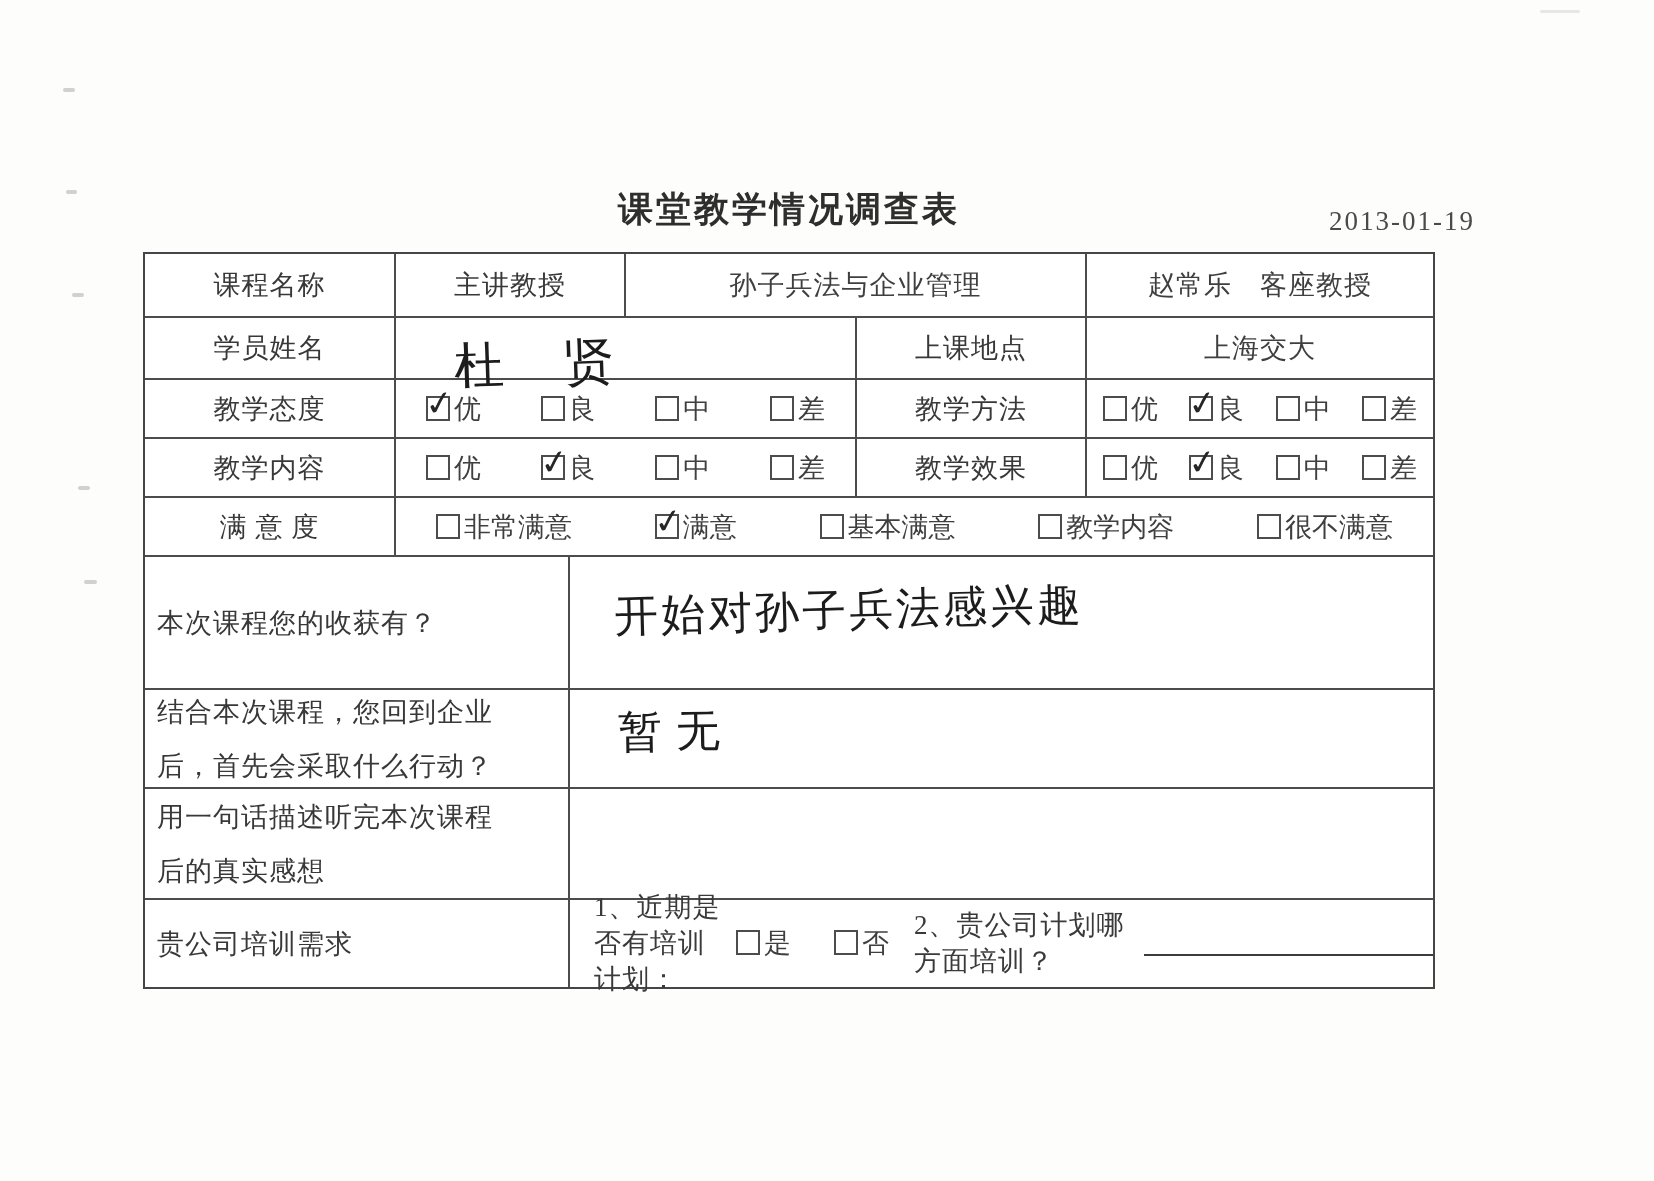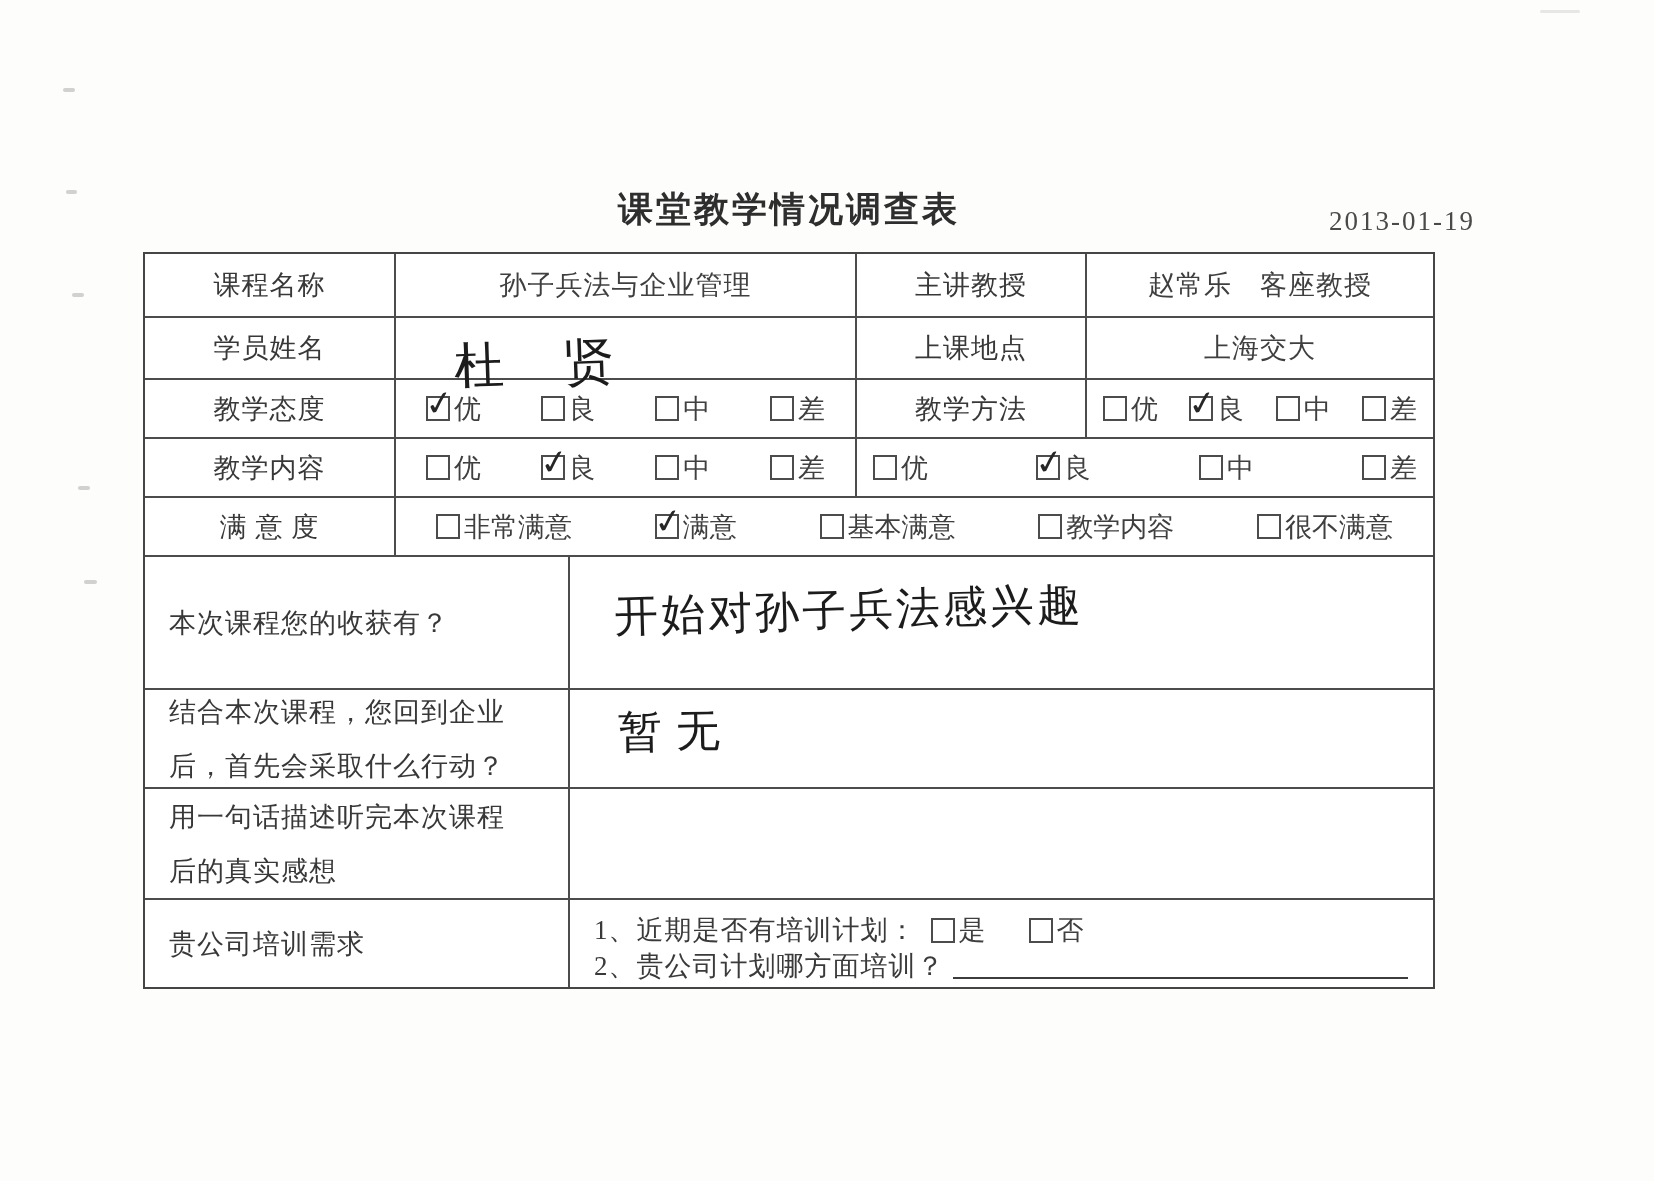--- a/index.html
+++ b/index.html
@@ -46,32 +46,32 @@
     border:2px solid #4c4c4c;margin-right:4px;flex:0 0 auto;background:#fff;
   }
   .cbx.checked::after{
     content:"\2713";position:absolute;left:-3px;top:-15px;
     font-size:34px;font-weight:bold;color:#262626;
     font-family:"DejaVu Sans",sans-serif;transform:rotate(-8deg);
   }
 
   .qlbl{
     justify-content:flex-start;font-size:27px;color:#383838;
-    padding:0 52px 0 24px;line-height:54px;letter-spacing:1px;
+    padding:0 52px 0 12px;line-height:54px;letter-spacing:1px;
   }
   .anscell{align-items:flex-start;justify-content:flex-start;}
   .hw{
     font-family:"DejaVu Sans","Liberation Sans",sans-serif;
     color:#1c1c1c;white-space:nowrap;
   }
   .hw-name{font-size:50px;letter-spacing:22px;margin:12px 0 0 58px;transform:rotate(-2deg);}
   .hw-a1{font-size:44px;letter-spacing:3px;margin:24px 0 0 44px;transform:rotate(-1.5deg);}
   .hw-a2{font-size:44px;letter-spacing:14px;margin:12px 0 0 48px;transform:rotate(-1deg);}
 
-  .tcell{flex-direction:column;align-items:flex-start;justify-content:space-between;padding:12px 0 14px 0;}
+  .tcell{flex-direction:row;align-items:center;justify-content:space-between;padding:12px 0 14px 0;}
   .tq{display:flex;align-items:center;font-size:27px;color:#3a3a3a;padding-left:24px;letter-spacing:1px;}
   .tq .opt{margin-left:14px;}
   .tq .opt + .opt{margin-left:42px;}
   .blank{
     display:inline-block;width:455px;height:24px;margin-left:8px;
     border-bottom:2px solid #3c3c3c;
   }
 </style>
 </head>
 <body>
@@ -83,22 +83,22 @@
 <div class="art" style="left:84px;top:580px;width:13px;height:4px"></div>
 <div class="art" style="left:1540px;top:10px;width:40px;height:3px;opacity:.5"></div>
 
 <div class="title">课堂教学情况调查表</div>
 <div class="date">2013-01-19</div>
 
 <div class="form">
 
   <div class="r h62">
     <div class="c wA lbl">课程名称</div>
+    <div class="c wC lbl">主讲教授</div>
     <div class="c wB val">孙子兵法与企业管理</div>
-    <div class="c wC lbl">主讲教授</div>
     <div class="c wD val">赵常乐　客座教授</div>
   </div>
 
   <div class="r h62">
     <div class="c wA lbl">学员姓名</div>
     <div class="c wB anscell">
       <span class="hw hw-name">杜 贤</span>
     </div>
     <div class="c wC lbl">上课地点</div>
     <div class="c wD val">上海交大</div>
@@ -164,20 +164,21 @@
         <span class="opt">
             <span class="cbx"></span>
             <span>中</span>
           </span>
         <span class="opt">
             <span class="cbx"></span>
             <span>差</span>
           </span>
       </div>
     </div>
+    <div class="c wC lbl">教学效果</div>
     <div class="c wD">
       <div class="opts tight">
         <span class="opt">
             <span class="cbx"></span>
             <span>优</span>
           </span>
         <span class="opt">
             <span class="cbx checked"></span>
             <span>良</span>
           </span>

